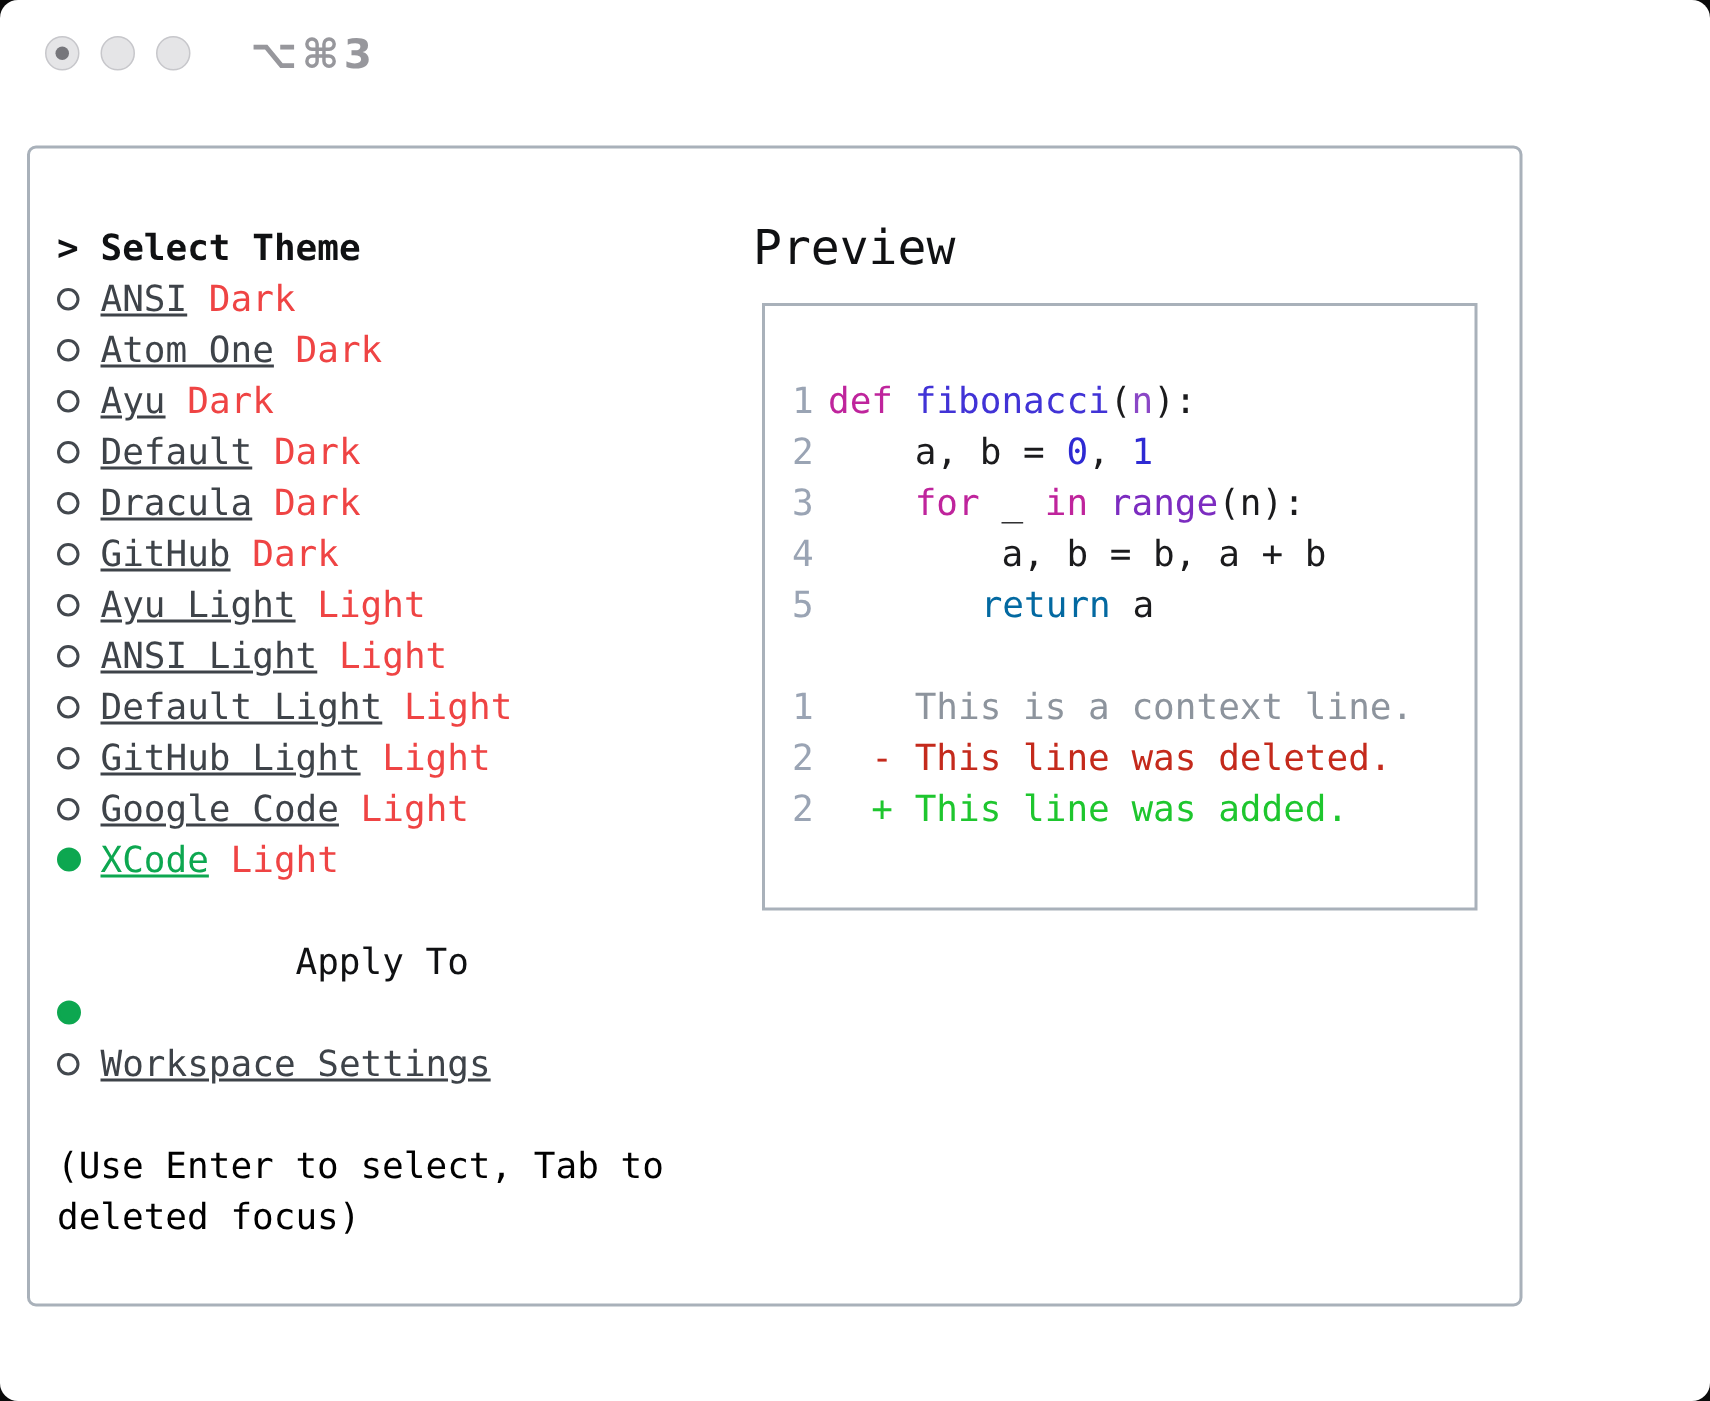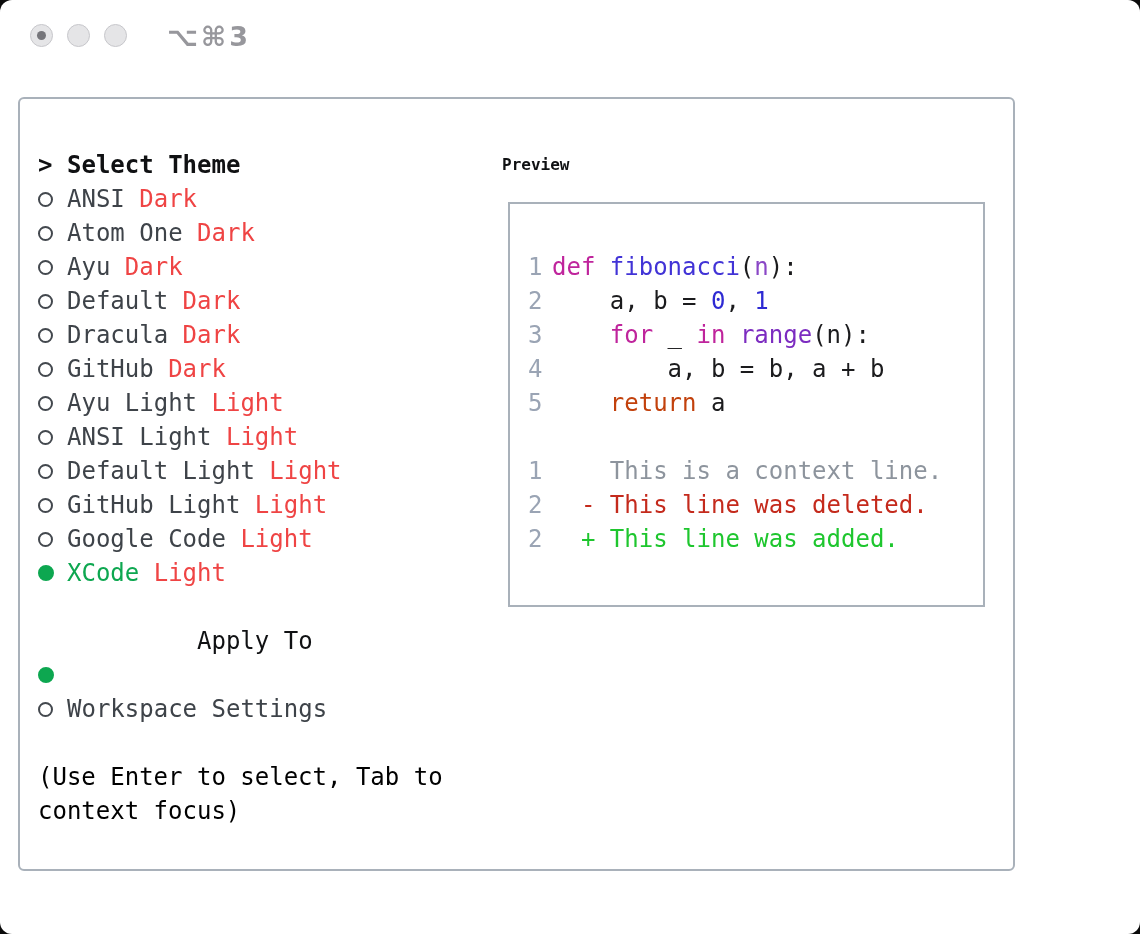--- a/index.html
+++ b/index.html
@@ -28,28 +28,28 @@
     position: absolute; left: 18px; top: 97px; width: 997px; height: 774px;
     border: 2px solid #a9b1ba; border-radius: 6px; background: #fff;
   }
   .left { position: absolute; left: 18px; top: 49px; }
   .row { display: flex; align-items: center; height: 34px; font-size: 24px; white-space: pre; }
   .mk { width: 29px; flex: none; display: flex; align-items: center; }
   .dot { width: 15px; height: 15px; border-radius: 50%; border: 2px solid #43484e; }
   .dot.sel { background: #0da750; border-color: #0da750; width: 16px; height: 16px; }
   .caret { font-weight: bold; color: #101113; font-size: 24px; }
   .hdr { font-weight: bold; color: #101113; }
-  .nm { color: #3e4349; }
+  .nm { color: #3e4349; text-decoration: underline; }
   .nm.sel { color: #0da750; }
   .tag { color: #ef4444; }
   .gap { margin-top: 34px; justify-content: center; }
   .hint { height: 34px; line-height: 34px; font-size: 24px; color: #000000; white-space: pre; }
   
   .preview-title { position: absolute; left: 482px; top: 49px; height: 34px; line-height: 34px;
-    font-size: 16px; font-weight: bold; color: #101113; }
+    font-size: 32px; font-weight: normal; color: #101113; }
   .preview-box {
     position: absolute; left: 488px; top: 103px; width: 477px; height: 405px;
     border: 2px solid #a9b1ba; background: #fff; padding: 46px 0 0 18px; overflow: hidden;
   }
   .cline { display: flex; height: 34px; line-height: 34px; font-size: 24px; white-space: pre; }
   .gut { width: 24px; flex: none; }
 </style>
 </head>
 <body>
 
@@ -93,31 +93,31 @@
         <span class="mk"></span>
         <span class="hdr" style="font-weight:normal">Apply To</span>
       </div>
 
       <div id="apply-list">
           <div class="row"><span class="mk"><span class="dot sel"></span></span></div>
           <div class="row"><span class="mk"><span class="dot"></span></span><span><span class="nm">Workspace Settings</span></span></div>
         </div>
 
       <div class="hint gap">(Use Enter to select, Tab to</div>
-      <div class="hint">context focus)</div>
+      <div class="hint">deleted focus)</div>
     </div>
 
     <div class="preview-title">Preview</div>
 
     <div class="preview-box" id="preview-box">
         <div class="cline"><span class="gut" style="color: rgb(154, 164, 180);">1</span><span style="color: rgb(191, 36, 156);">def</span><span style="color: rgb(27, 27, 29);"> </span><span style="color: rgb(65, 51, 214);">fibonacci</span><span style="color: rgb(27, 27, 29);">(</span><span style="color: rgb(138, 71, 198);">n</span><span style="color: rgb(27, 27, 29);">):</span></div>
         <div class="cline"><span class="gut" style="color: rgb(154, 164, 180);">2</span><span style="color: rgb(27, 27, 29);">    a, b = </span><span style="color: rgb(46, 42, 211);">0</span><span style="color: rgb(27, 27, 29);">, </span><span style="color: rgb(46, 42, 211);">1</span></div>
         <div class="cline"><span class="gut" style="color: rgb(154, 164, 180);">3</span><span style="color: rgb(27, 27, 29);">    </span><span style="color: rgb(191, 36, 156);">for</span><span style="color: rgb(27, 27, 29);"> _ </span><span style="color: rgb(191, 36, 156);">in</span><span style="color: rgb(27, 27, 29);"> </span><span style="color: rgb(124, 44, 192);">range</span><span style="color: rgb(27, 27, 29);">(n):</span></div>
         <div class="cline"><span class="gut" style="color: rgb(154, 164, 180);">4</span><span style="color: rgb(27, 27, 29);">        a, b = b, a + b</span></div>
-        <div class="cline"><span class="gut" style="color: rgb(154, 164, 180);">5</span><span style="color: rgb(27, 27, 29);">    </span><span style="color: #c2410c;">return</span><span style="color: rgb(27, 27, 29);"> a</span></div>
+        <div class="cline"><span class="gut" style="color: rgb(154, 164, 180);">5</span><span style="color: rgb(27, 27, 29);">    </span><span style="color: #0369a1; margin-left: 44px;">return</span><span style="color: rgb(27, 27, 29);"> a</span></div>
         <div class="cline"><span class="gut" style="color: rgb(154, 164, 180);"></span></div>
         <div class="cline"><span class="gut" style="color: rgb(154, 164, 180);">1</span><span style="color: rgb(141, 148, 157);">    This is a context line.</span></div>
         <div class="cline"><span class="gut" style="color: rgb(154, 164, 180);">2</span><span style="color: rgb(196, 42, 28);">  - This line was deleted.</span></div>
         <div class="cline"><span class="gut" style="color: rgb(154, 164, 180);">2</span><span style="color: rgb(30, 198, 46);">  + This line was added.</span></div>
       </div>
 
   </div>
 </div>
 
 </body></html>

